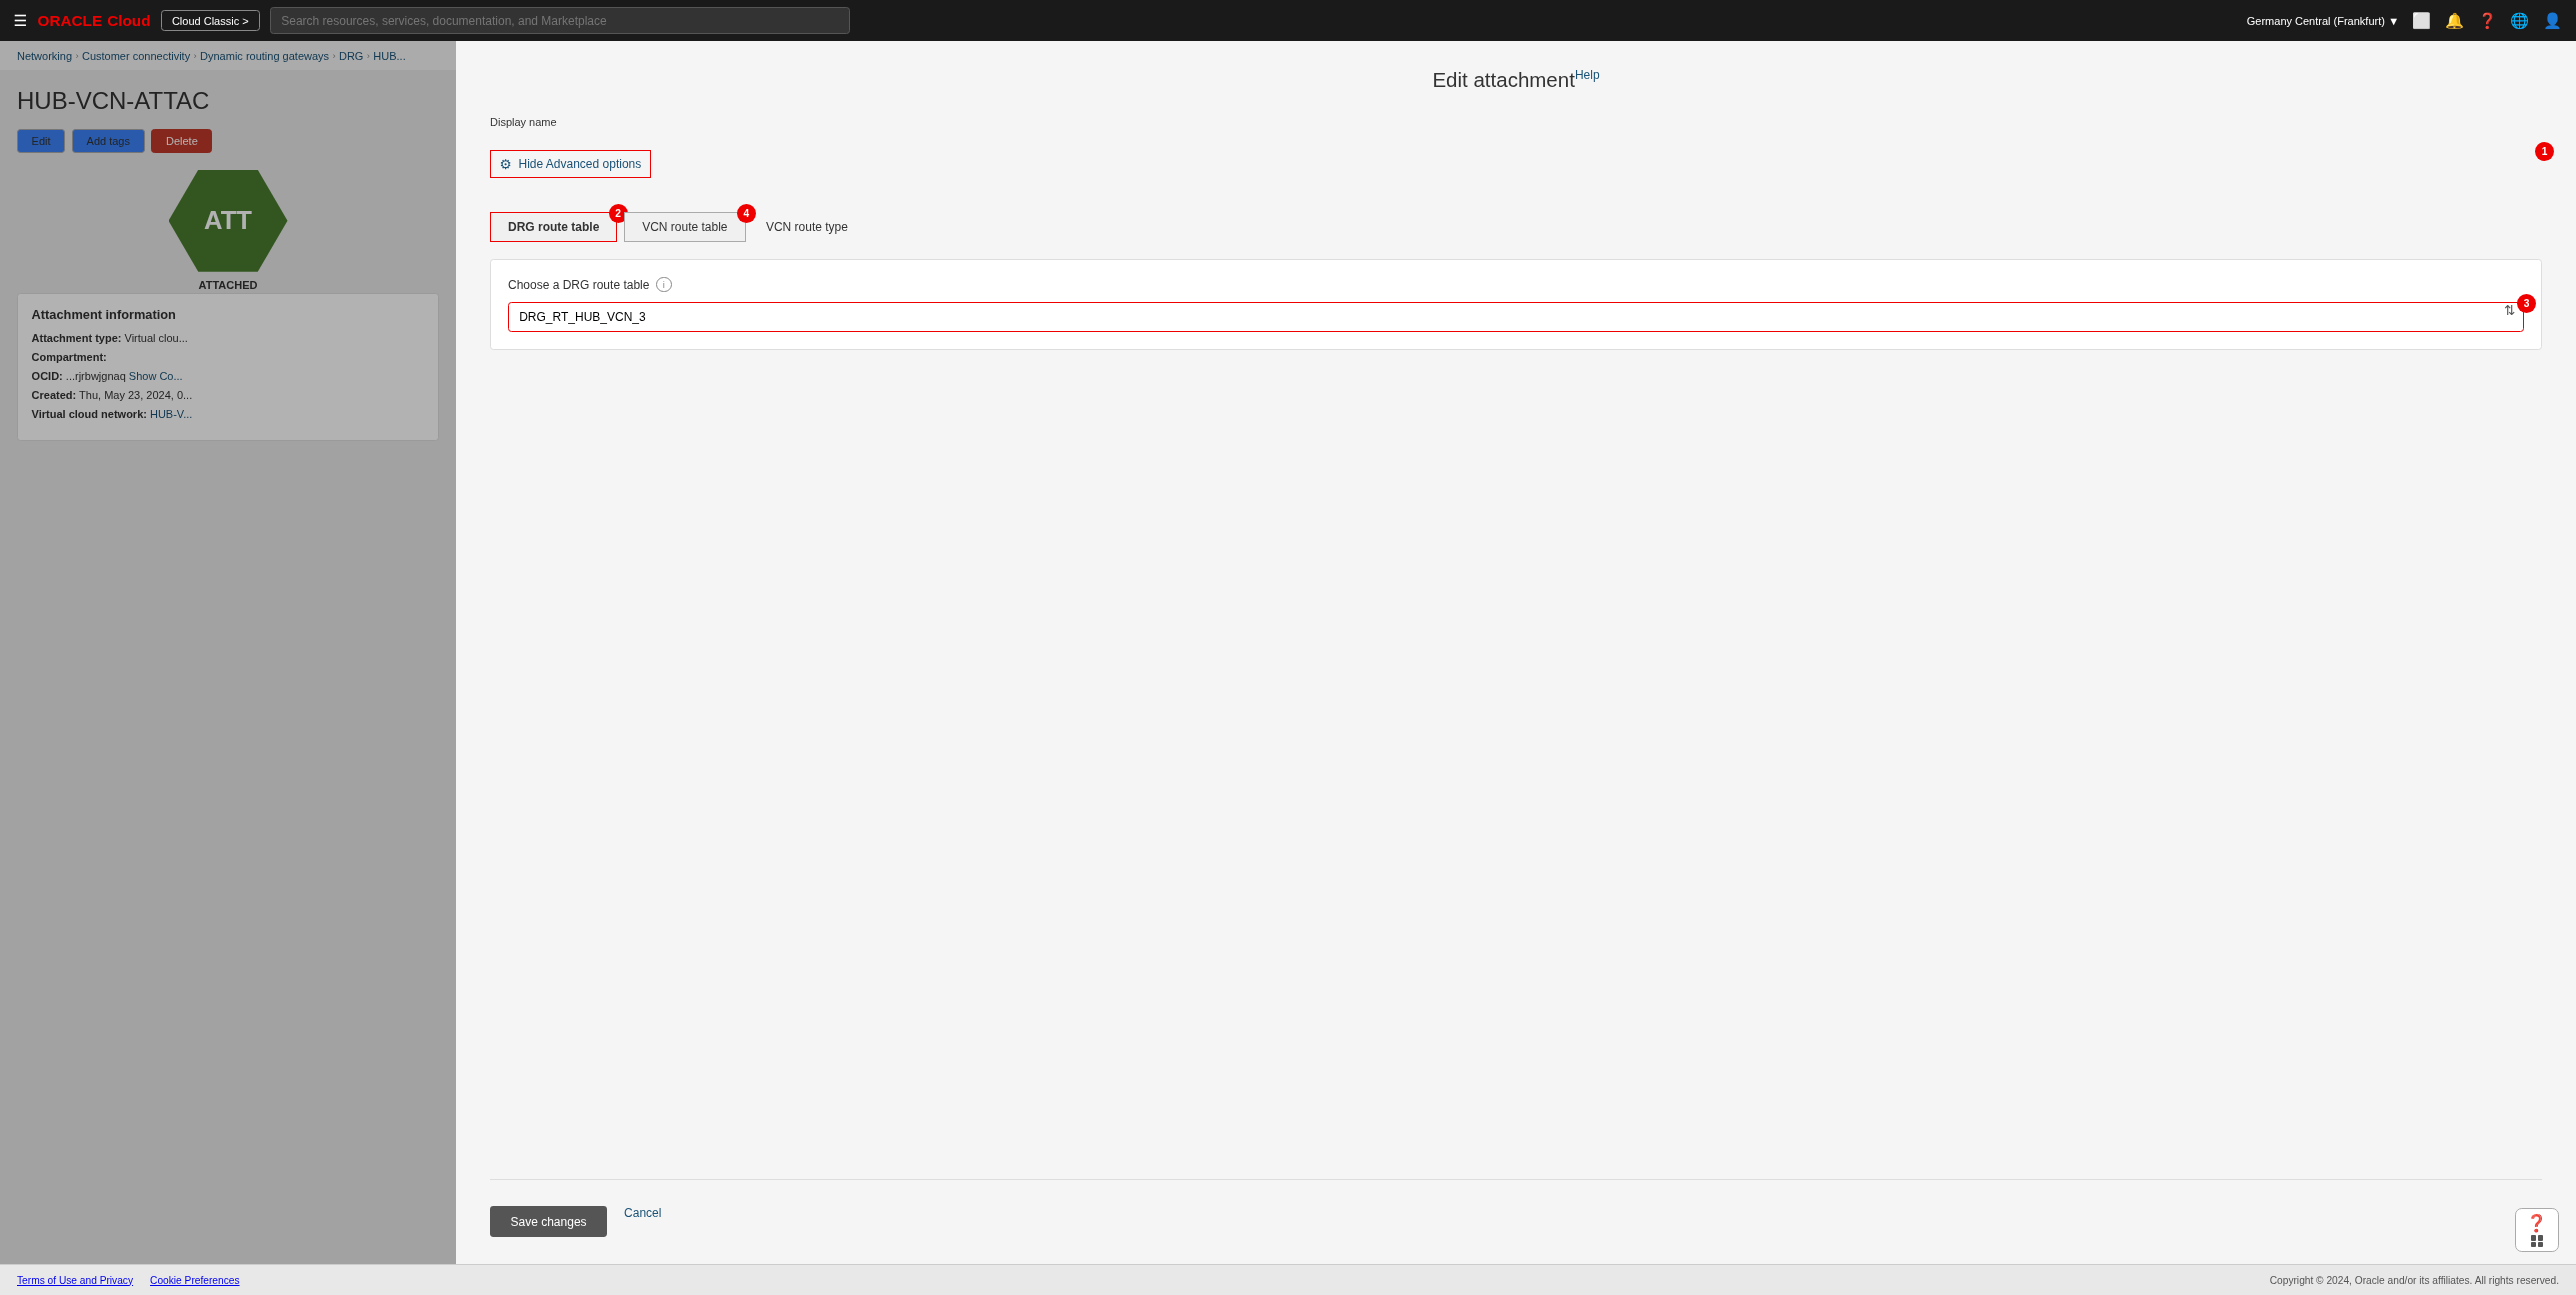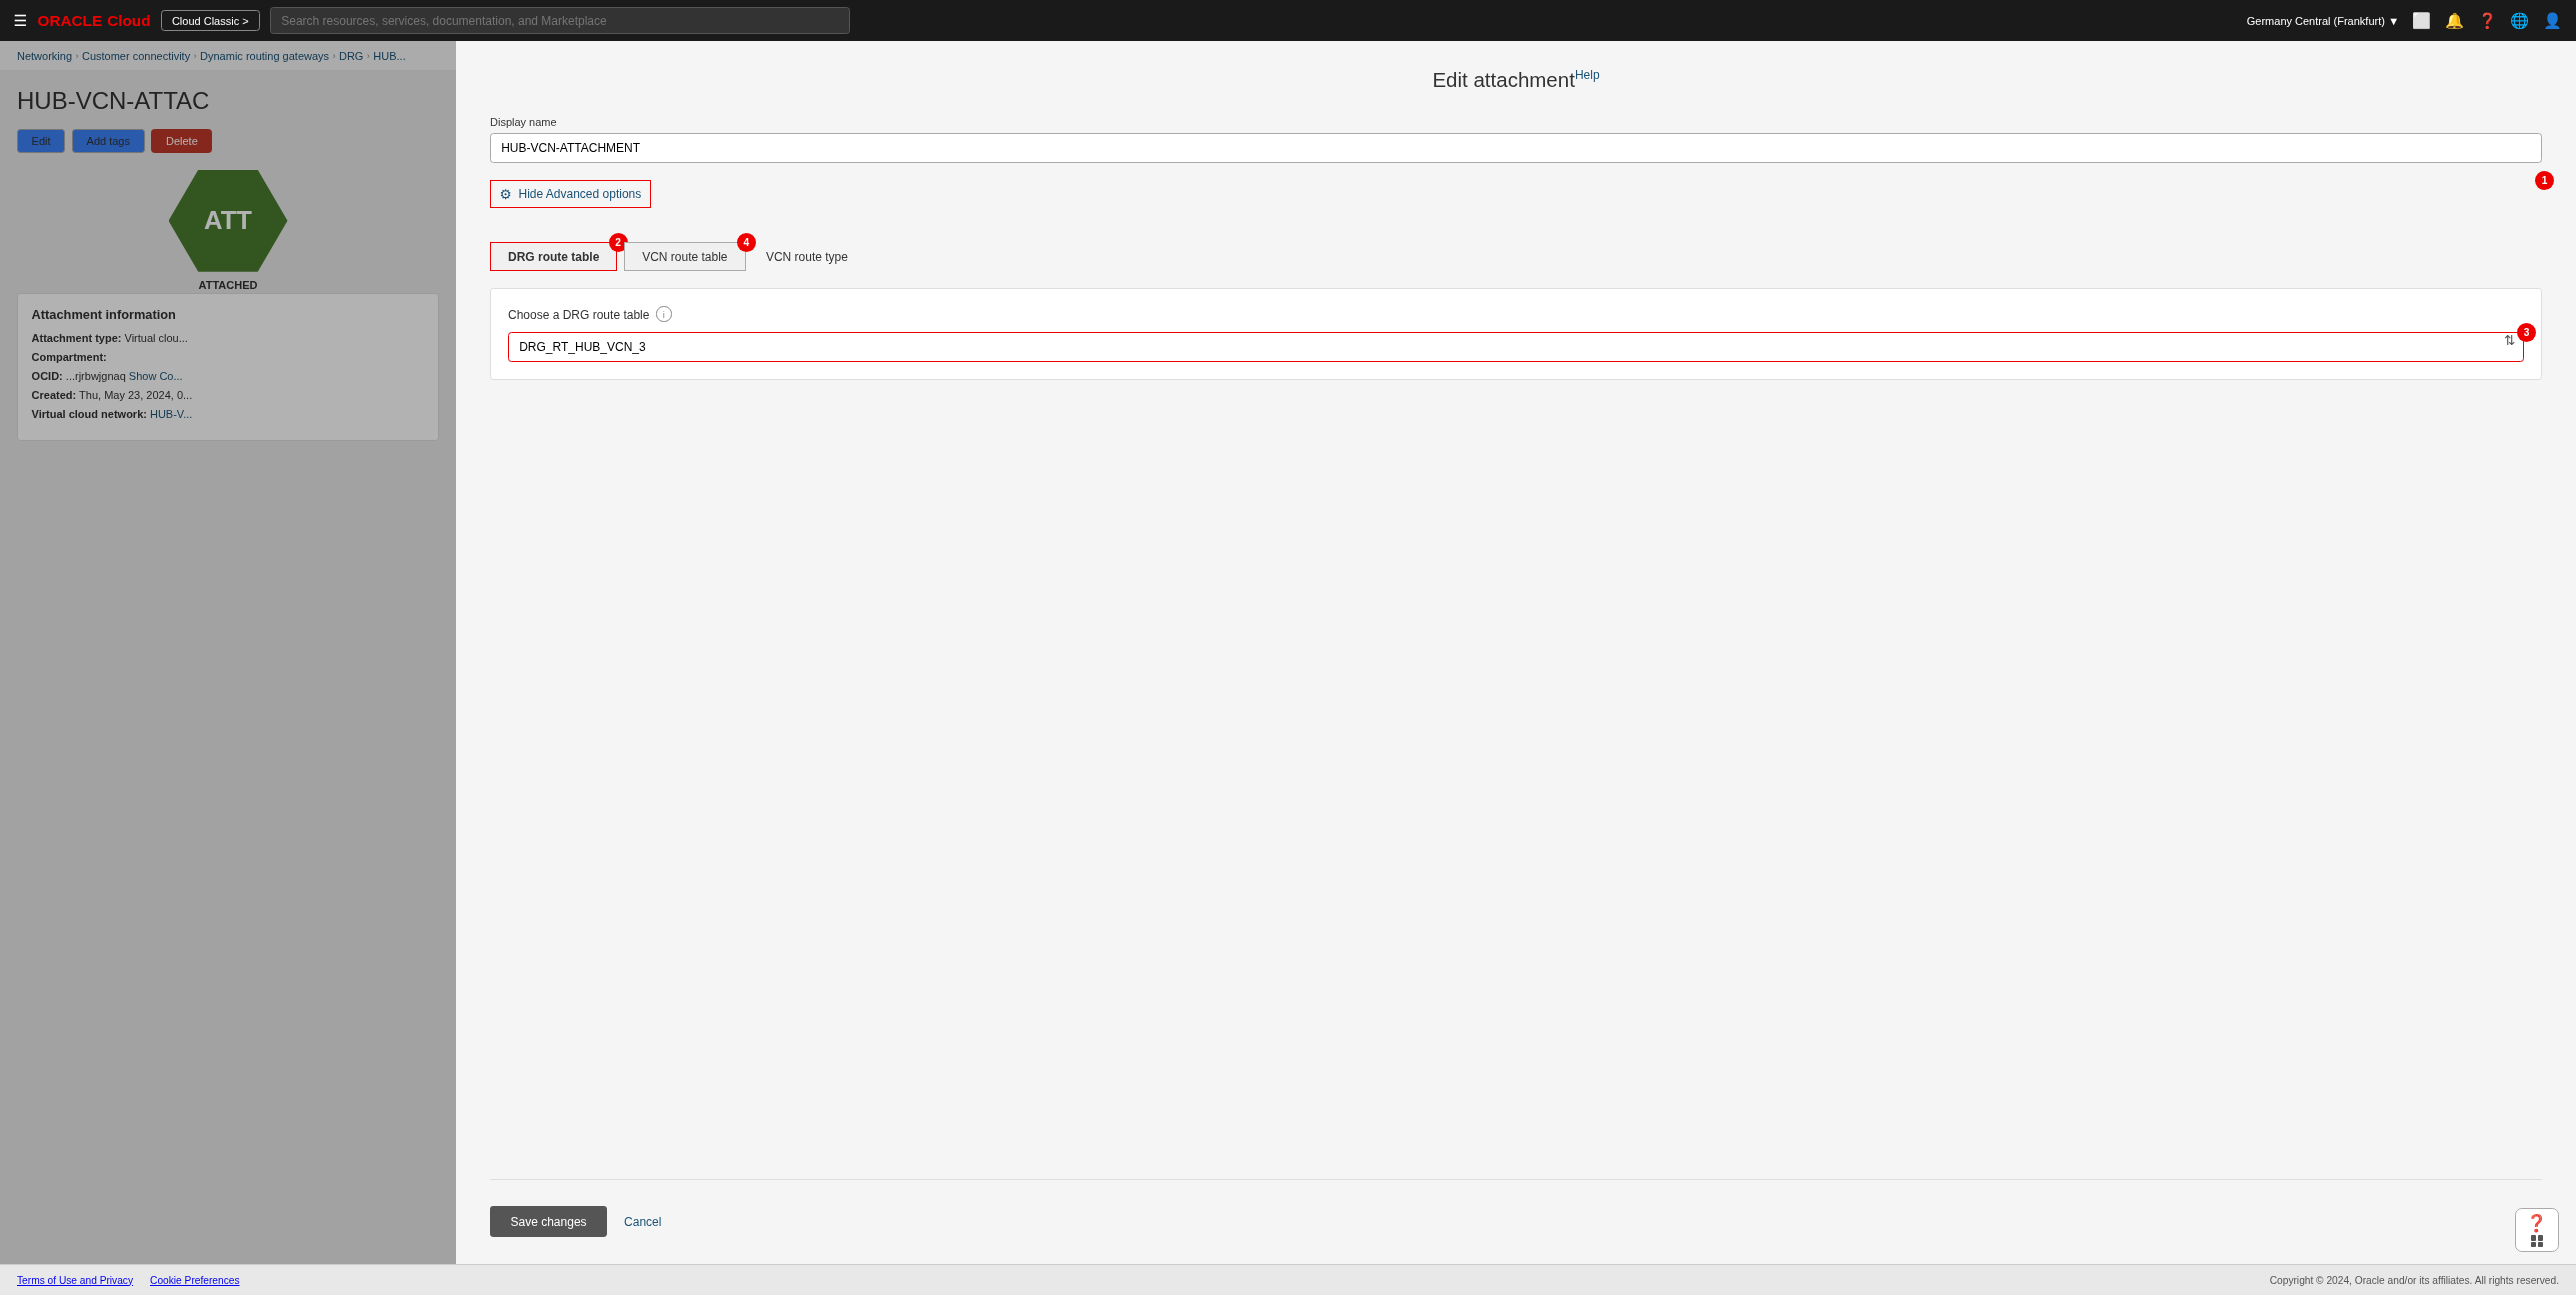--- a/index.html
+++ b/index.html
@@ -294,21 +294,20 @@
       font-size: 13.6px;
       color: #555;
       pointer-events: none;
     }
 
     
     .modal-footer {
       margin-top: auto;
       padding-top: 25.6px;
       display: flex;
-      align-items: center;
       gap: 17px;
       border-top: 0.9px solid #ddd;
     }
     .btn-save {
       background: #555;
       color: #fff;
       border: none;
       padding: 8.5px 20.5px;
       border-radius: 3.4px;
       font-size: 12px;
@@ -451,21 +450,20 @@
   <div class="modal-overlay">
     <div class="modal-panel">
 
       <div class="modal-header">
         <h2 class="modal-title">Edit attachment</h2>
         <a href="#" class="help-link">Help</a>
       </div>
 
       <div class="form-group">
         <label class="form-label">Display name</label>
-        <input class="form-input" type="text" value="HUB-VCN-ATTACHMENT" style="">
       </div>
 
       <div style="margin-bottom: 17px; position: relative; display: inline-flex; align-items: center;">
         <a href="#" class="advanced-options-link">
           <span class="adv-icon">⚙</span>
           <span>Hide Advanced options</span>
         </a>
         <span class="badge" style="position: absolute; top: -8.5px; right: -12px;">1</span>
       </div>
 

